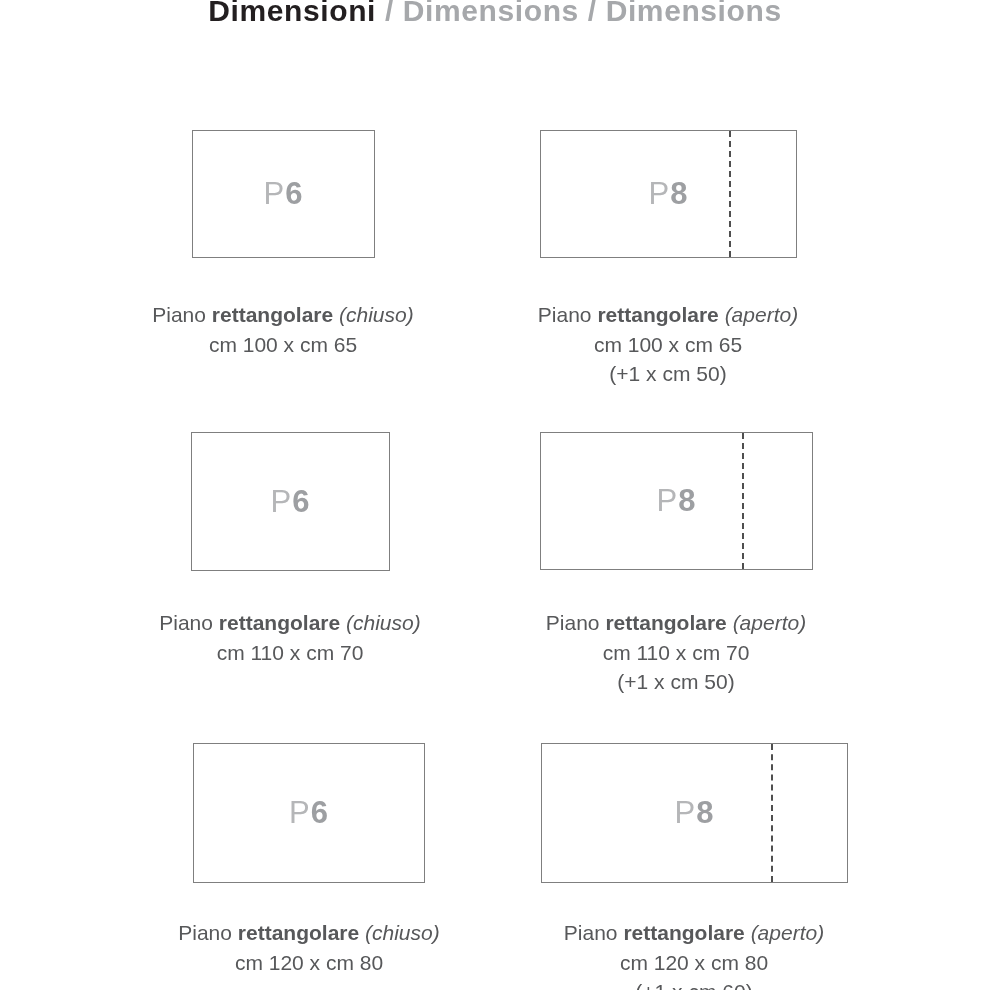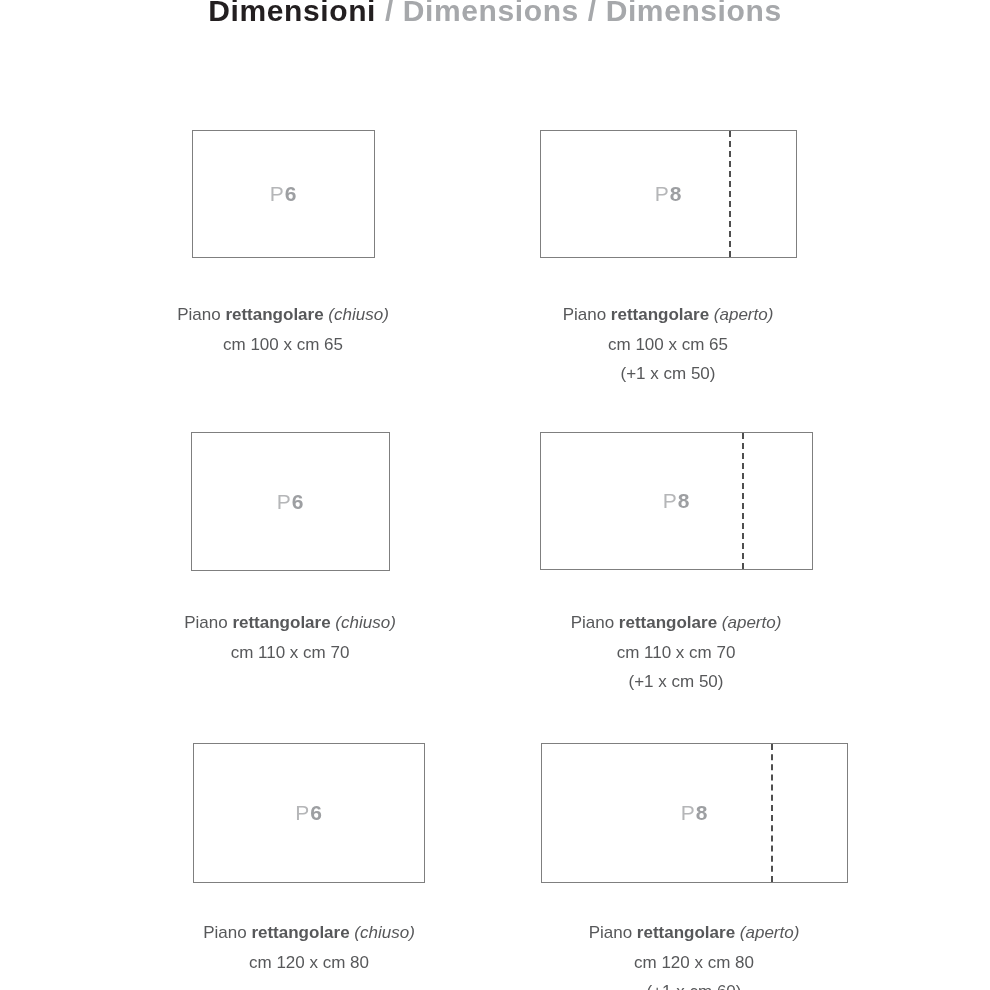--- a/index.html
+++ b/index.html
@@ -26,40 +26,40 @@
   .rect {
     position: absolute;
     box-sizing: border-box;
     border: 1.5px solid #7f7f7f;
     background: #ffffff;
     display: flex;
     align-items: center;
     justify-content: center;
   }
   .plan-label {
-    font-size: 21px;
+    font-size: 31px;
     letter-spacing: 1px;
     color: #b5b6b8;
     white-space: nowrap;
   }
   .plan-label .num {
     font-weight: bold;
     color: #9d9fa2;
   }
   .foldline {
     position: absolute;
     top: 0; bottom: 0;
     width: 0;
     border-left: 2px dashed #4f4f4f;
   }
   .caption {
     position: absolute;
     width: 400px;
     text-align: center;
-    font-size: 17px;
+    font-size: 21px;
     line-height: 29.5px;
     color: #57585a;
     white-space: nowrap;
   }
   .caption .bold { font-weight: bold; }
   .caption .italic { font-style: italic; }
 </style>
 </head>
 <body>
 

